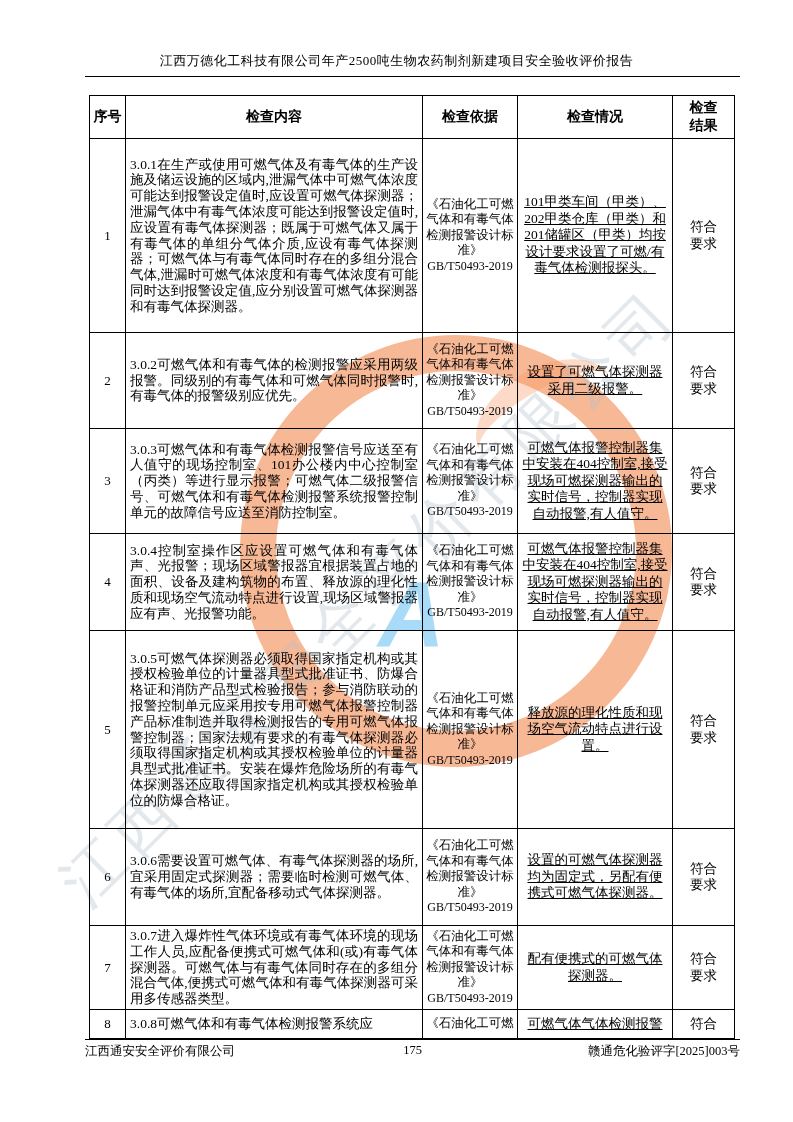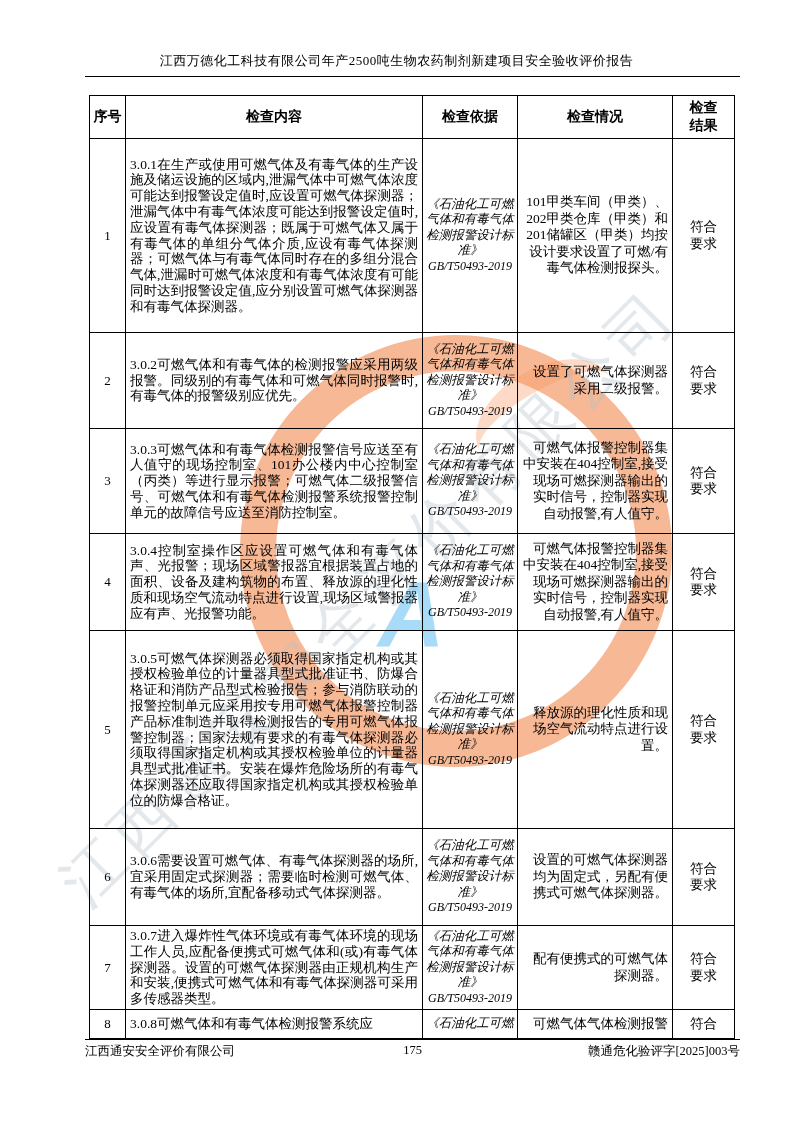--- a/index.html
+++ b/index.html
@@ -48,23 +48,23 @@
     border:1.5px solid #000;
   }
   table.checklist th,table.checklist td{
     border:1px solid #000;vertical-align:middle;background:transparent;
     overflow:hidden;
   }
   table.checklist th{font-size:14px;font-weight:bold;padding:1px 2px;text-align:center;}
   .narrow-head{max-width:2.2em;margin:0 auto;}
   td.cell-no{text-align:center;font-size:13px;}
   td.cell-content{font-size:13.5px;line-height:15.8px;padding:0 4px;text-align:justify;}
-  td.cell-basis{text-align:center;font-size:12.5px;line-height:15.5px;padding:1px 2px;font-style:italic;}
+  td.cell-basis{text-align:center;font-size:12.5px;line-height:15.5px;padding:1px 2px;}
   td.cell-basis .basis-code{white-space:nowrap;font-size:12px;}
-  td.cell-situation{text-align:right;font-size:13.5px;line-height:16.5px;padding:1px 4px;}
+  td.cell-situation{text-align:center;font-size:13.5px;line-height:16.5px;padding:1px 4px;text-decoration:underline;}
   td.cell-result{text-align:center;font-size:13.5px;line-height:16.5px;}
   td.cell-result .narrow{max-width:2.2em;margin:0 auto;}
   tr.clipped td{height:26px;}
   tr.clipped td .clipwrap{max-height:22px;overflow:hidden;}
   .footer-rule{position:absolute;left:85px;right:53px;top:1039px;border-top:1.5px solid #000;}
   .footer{
     position:absolute;left:85px;right:53px;top:1043px;
     display:flex;justify-content:space-between;align-items:flex-start;
     font-size:12.5px;
   }
@@ -238,21 +238,21 @@
             <div class="clipwrap">
               <div class="narrow">符合要求</div>
             </div>
           </td>
         </tr>
         <tr style="height: 84px;">
           <td class="cell-no">
             <div class="clipwrap">7</div>
           </td>
           <td class="cell-content">
-            <div class="clipwrap">3.0.7进入爆炸性气体环境或有毒气体环境的现场工作人员,应配备便携式可燃气体和(或)有毒气体探测器。设置的可燃气体探测器由正规机构生产和安装,便携式可燃气体和有毒气体探测器可采用多传感器类型。</div>
+            <div class="clipwrap">3.0.7进入爆炸性气体环境或有毒气体环境的现场工作人员,应配备便携式可燃气体和(或)有毒气体探测器。可燃气体与有毒气体同时存在的多组分混合气体,便携式可燃气体和有毒气体探测器可采用多传感器类型。</div>
           </td>
           <td class="cell-basis">
             <div class="clipwrap">
               <div>《石油化工可燃气体和有毒气体检测报警设计标准》</div>
               <div class="basis-code">GB/T50493-2019</div>
             </div>
           </td>
           <td class="cell-situation">
             <div class="clipwrap">配有便携式的可燃气体探测器。</div>
           </td>

